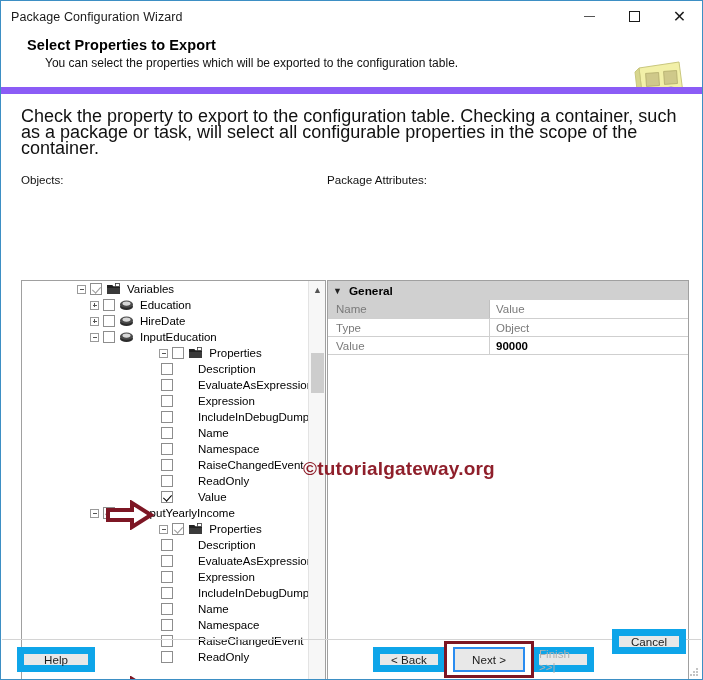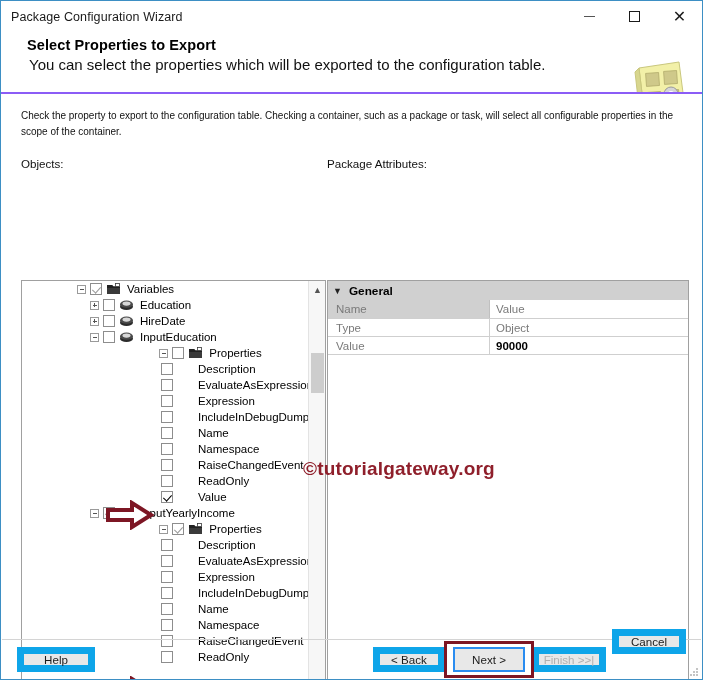--- a/index.html
+++ b/index.html
@@ -43,47 +43,47 @@
   #btn-close { right: 0px; }
   .glyph-min { width: 11px; height: 1px; background: #555; }
   .glyph-max { width: 11px; height: 11px; border: 1.3px solid #1a1a1a; }
   .glyph-close { font-size: 16px; line-height: 1; font-weight: 300; }
 
   
   #banner {
     position: relative;
     height: 62px;
     background: #ffffff;
-    border-bottom: 2px solid #8b5cf6;
+    border-bottom: 7px solid #8b5cf6;
     padding: 5px 0 0 26px;
     overflow: hidden;
   }
   #banner-title {
     font-size: 14.5px;
     font-weight: bold;
     color: #000;
     letter-spacing: .1px;
   }
   #banner-sub {
     margin-top: 3px;
-    margin-left: 2px;
-    font-size: 15px;
+    margin-left: 18px;
+    font-size: 12px;
     color: #111;
   }
   #banner-icon {
     position: absolute;
     right: 0px; top: 28px;
     width: 73px; height: 62px;
   }
 
   
   #body { position: relative; padding: 0; }
   #instructions {
     margin: 14px 22px 5px 20px;
-    font-size: 10px;
+    font-size: 18px;
     color: #111;
     line-height: 16px;
   }
 
   #labels-row {
     margin-top: 17px;
     position: relative;
     height: 16px;
   }
   .panel-label {
@@ -260,21 +260,21 @@
     border: 7px solid #0ea5e9;
     font-size: 11.6px;
     color: #1a1a1a;
     display: flex; align-items: center; justify-content: center;
     font-family: "Liberation Sans", sans-serif;
   }
   #btn-help   { left: 16px;  top: 646px; width: 78px; }
   #btn-back   { left: 372px; top: 646px; width: 72px; }
   #btn-next   { left: 452px; top: 646px; width: 72px;
                 border: 2px solid #2a8cf0; background: #e8e8e8; }
-  #btn-finish { left: 531px; top: 646px; width: 74px; color: #b0b0b0; }
+  #btn-finish { left: 531px; top: 646px; width: 62px; color: #b0b0b0; }
   #btn-cancel { left: 611px; top: 628px; width: 74px; }
   #next-highlight {
     position: absolute;
     left: 443px; top: 640px;
     width: 90px; height: 37px;
     border: 3px solid #7d1624;
     pointer-events: none;
   }
   #grip {
     position: absolute;

